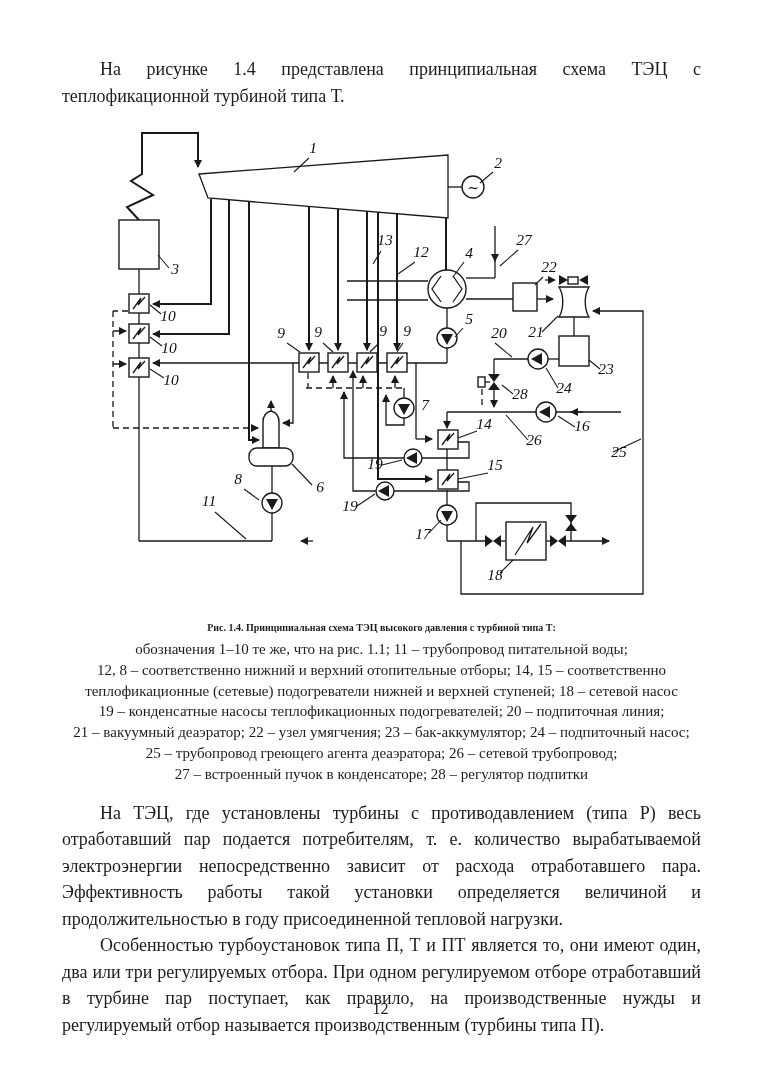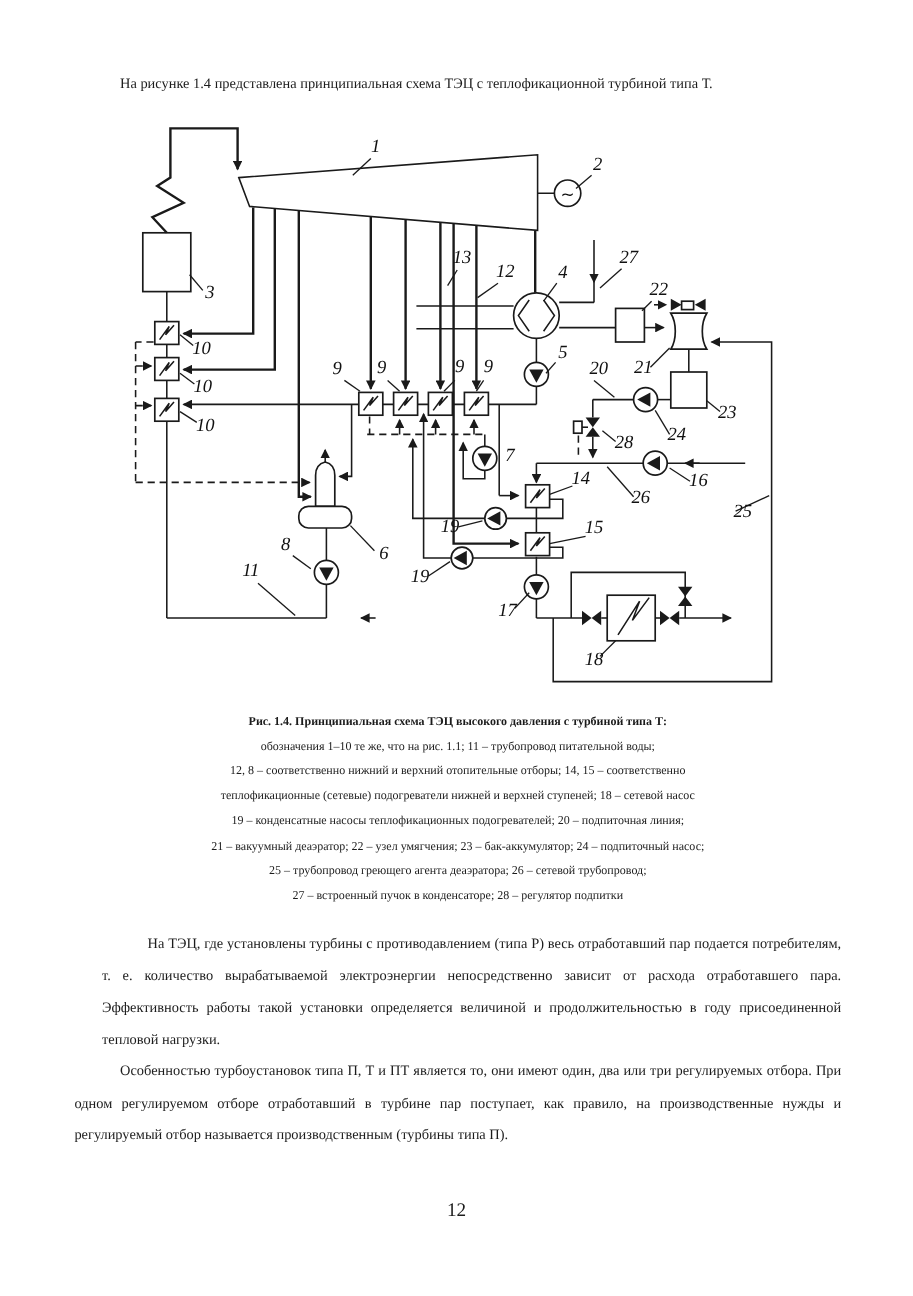--- a/index.html
+++ b/index.html
@@ -1,26 +1,26 @@
 <!DOCTYPE html>
 <html><head>
 <meta charset="utf-8">
 <style>
   html,body{margin:0;padding:0;background:#ffffff;}
   body{width:761px;height:1080px;overflow:hidden;color:#1c1c1c;
        font-family:"Liberation Serif", serif;}
   .page{width:761px;height:1080px;position:relative;box-sizing:border-box;
         padding:56px 60px 0 62px;}
-  .bodytext{font-size:12px;line-height:26.5px;text-align:justify;}
+  .bodytext{font-size:18px;line-height:26.5px;text-align:justify;}
   .bodytext .indent{text-indent:38px;}
   .figwrap{margin:0;padding:0;}
   svg{display:block;}
-  .cap{font-size:10px;line-height:20.8px;text-align:center;}
+  .cap{font-size:15px;line-height:20.8px;text-align:center;}
   .cap-title{font-weight:bold;font-size:10px;line-height:22px;text-align:center;margin-top:6px;}
-  .para2{margin-top:15px;margin-left:23px;}
+  .para2{margin-top:15px;}
   .pagenum{position:absolute;left:0;right:0;top:1000px;text-align:center;
            font-size:16px;}
   
   .ln{stroke:#1a1a1a;stroke-width:1.3;fill:none;}
   .bold{stroke:#1a1a1a;stroke-width:2;fill:none;}
   .dash{stroke:#1a1a1a;stroke-width:1.3;fill:none;stroke-dasharray:6 4;}
   .box{stroke:#1a1a1a;stroke-width:1.4;fill:#ffffff;}
   .blk{fill:#1a1a1a;stroke:none;}
   .lead{stroke:#1a1a1a;stroke-width:1.1;fill:none;}
   .lbl{font-family:"Liberation Serif",serif;font-style:italic;font-size:15.5px;

